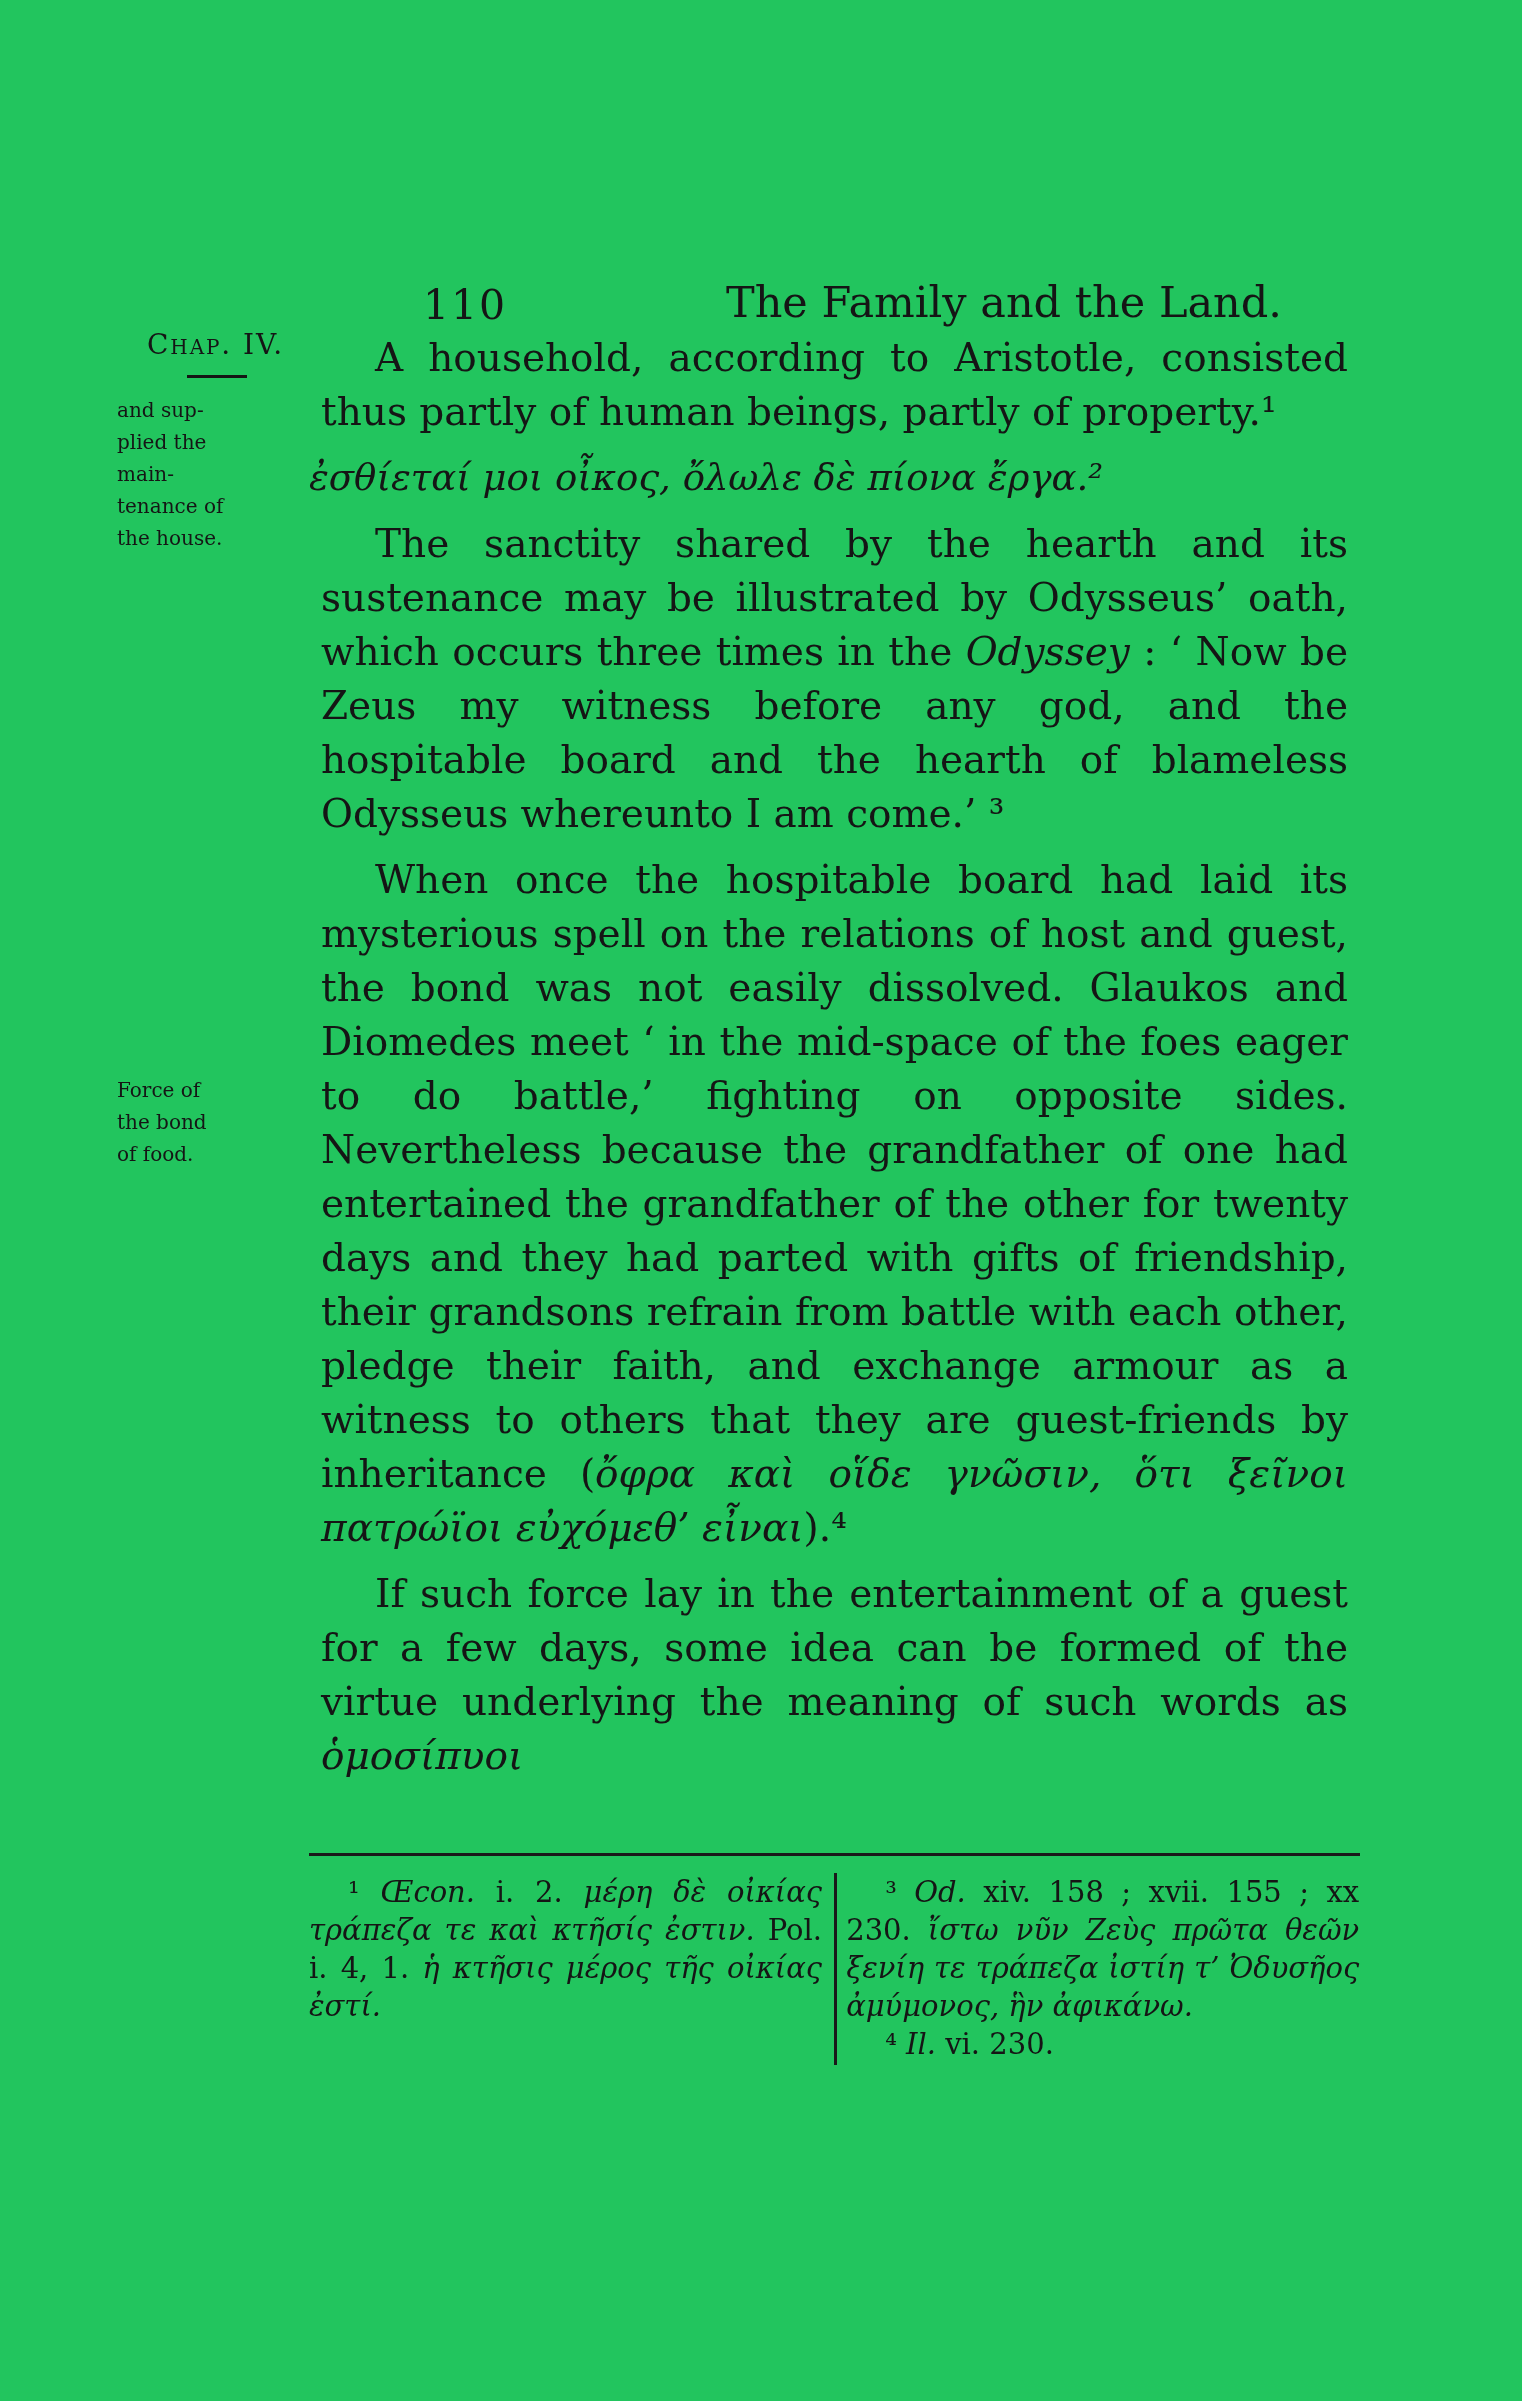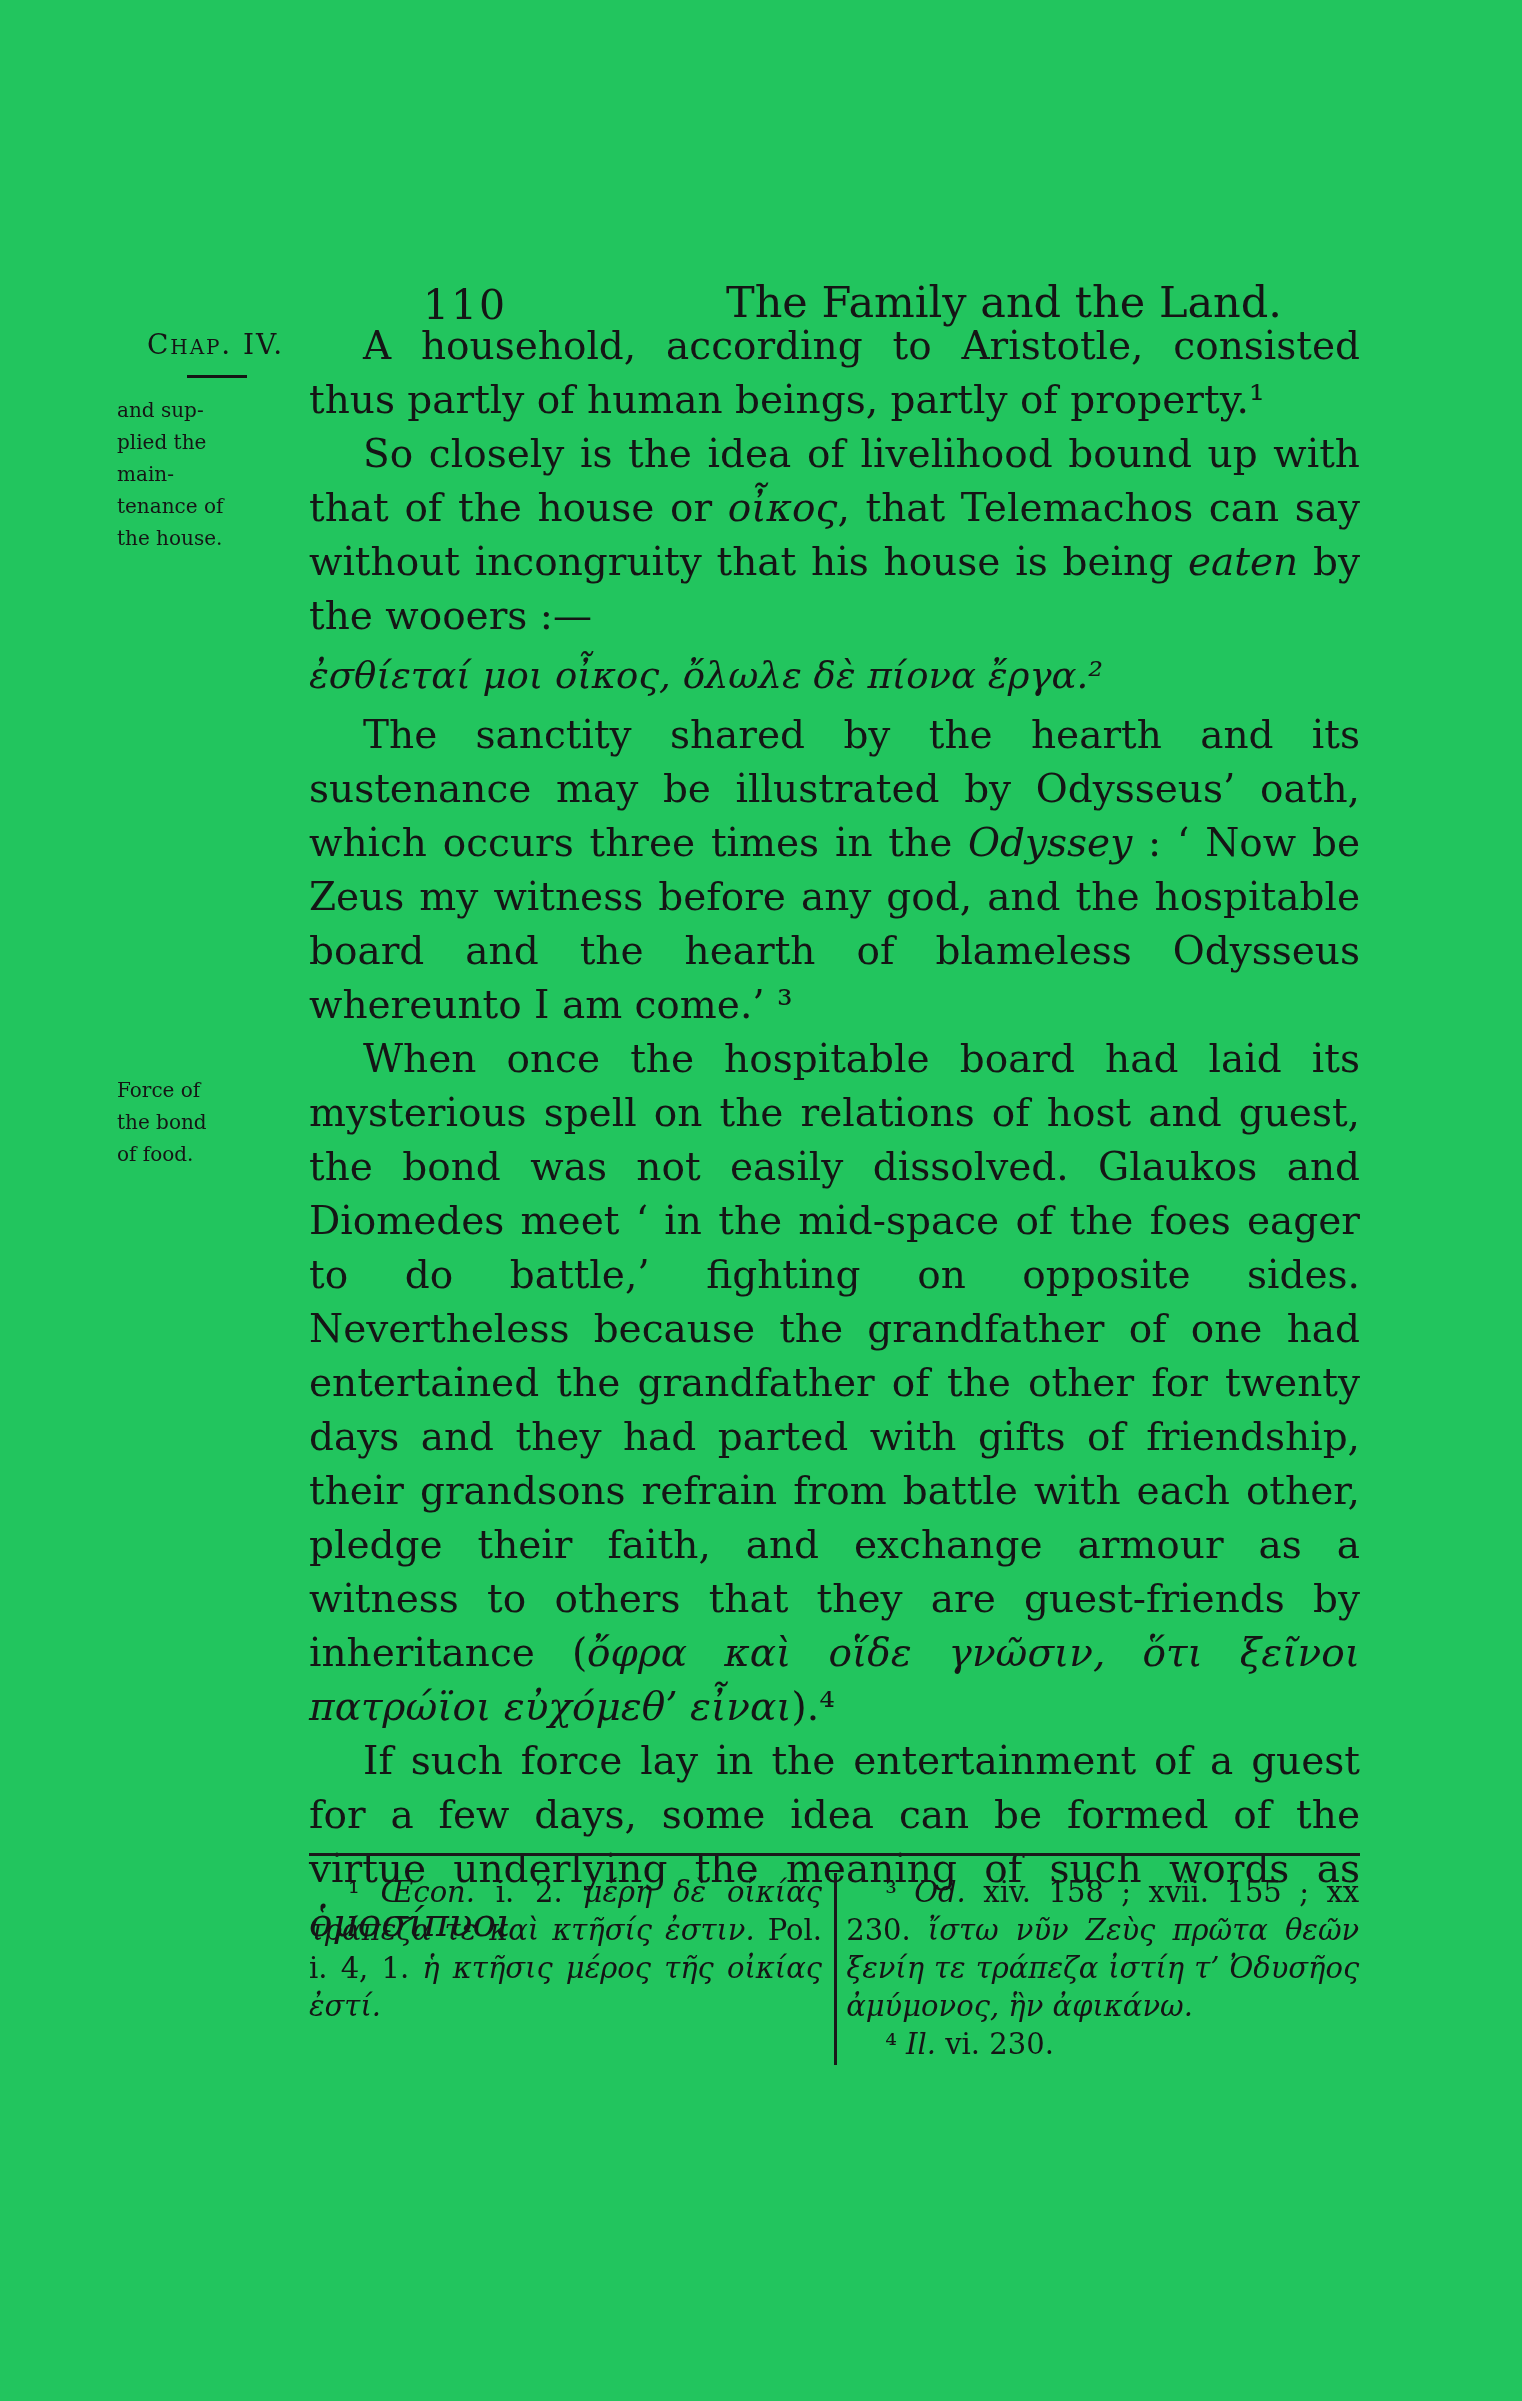--- a/index.html
+++ b/index.html
@@ -66,21 +66,21 @@
   .text-column {
     position: absolute;
     left: 309px;
     top: 319px;
     width: 1051px;
     font-size: 39px;
     line-height: 54px;
     text-align: justify;
   }
   .text-column p {
-    margin: 0;
+    margin: 12px;
     text-indent: 54px;
   }
   .greek {
     font-style: italic;
   }
   .italic {
     font-style: italic;
   }
   .greek-verse {
     margin: 5.6px 0 !important;
@@ -148,23 +148,20 @@
       <div>of food.</div>
     </div>
   </div>
 
   <div class="text-column">
 
     <p>
       <span>A household, according to Aristotle, consisted thus partly of human beings, partly of property.¹</span>
     </p>
 
-    <p>
-      <span>So closely is the idea of livelihood bound up with that of the house or </span><span class="greek">οἶκος</span><span>, that Telemachos can say without incongruity that his house is being </span><span class="italic">eaten</span><span> by the wooers :—</span>
-    </p>
 
     <p class="greek-verse greek">ἐσθίεταί μοι οἶκος, ὄλωλε δὲ πίονα ἔργα.²</p>
 
     <p>
       <span>The sanctity shared by the hearth and its sustenance may be illustrated by Odysseus’ oath, which occurs three times in the </span><span class="italic">Odyssey</span><span> : ‘ Now be Zeus my witness before any god, and the hospitable board and the hearth of blameless Odysseus whereunto I am come.’ ³</span>
     </p>
 
     <p>
       <span>When once the hospitable board had laid its mysterious spell on the relations of host and guest, the bond was not easily dissolved. Glaukos and Diomedes meet ‘ in the mid-space of the foes eager to do battle,’ fighting on opposite sides. Nevertheless because the grandfather of one had entertained the grandfather of the other for twenty days and they had parted with gifts of friendship, their grandsons refrain from battle with each other, pledge their faith, and exchange armour as a witness to others that they are guest-friends by inheritance (</span><span class="greek">ὄφρα καὶ οἵδε γνῶσιν, ὅτι ξεῖνοι πατρώϊοι εὐχόμεθ’ εἶναι</span><span>).⁴</span>
     </p>

